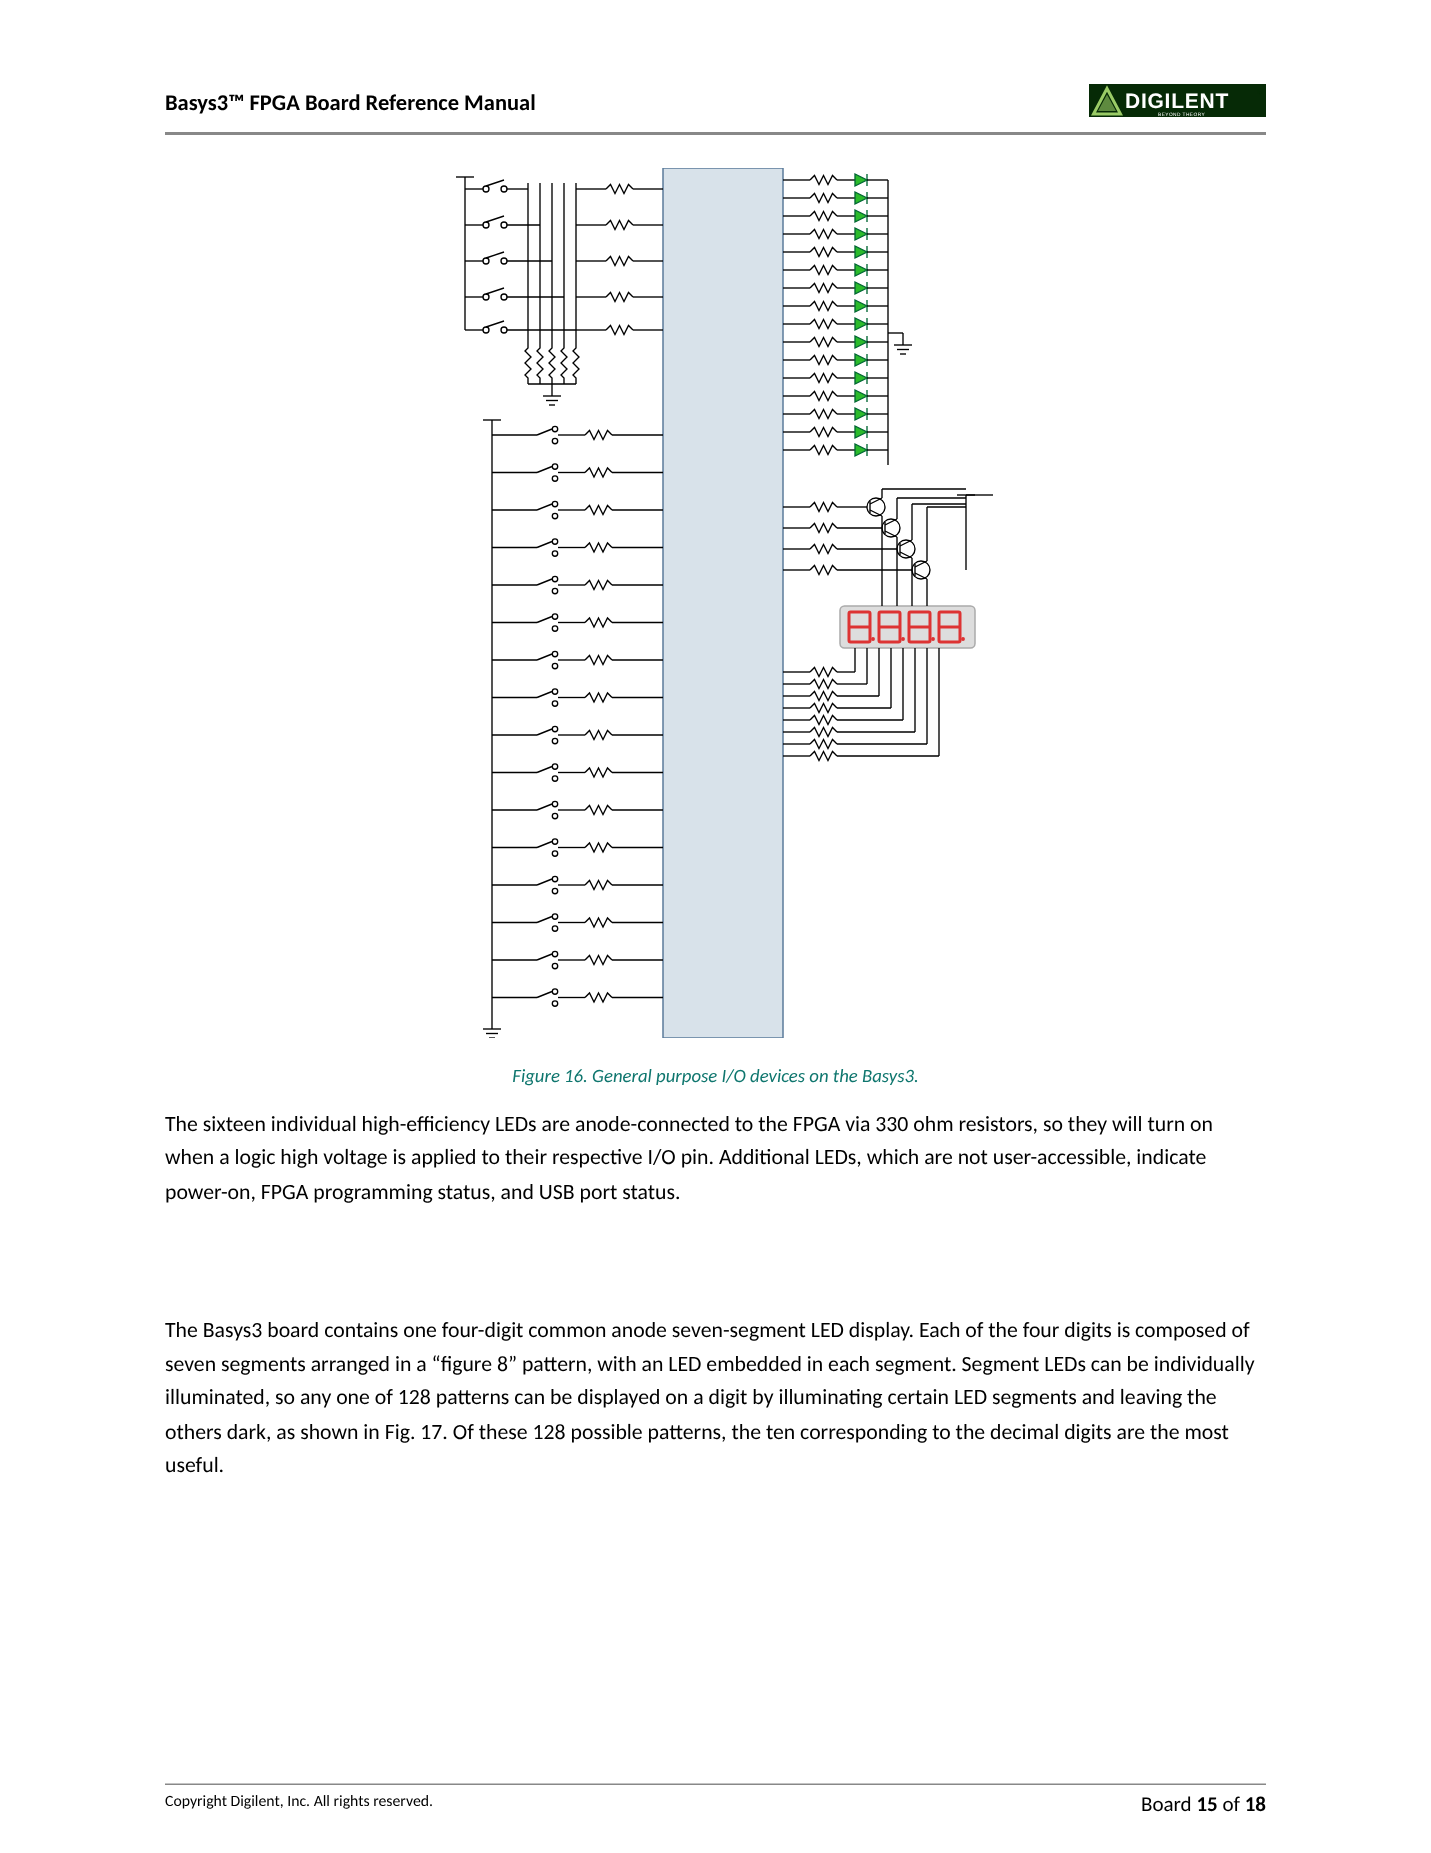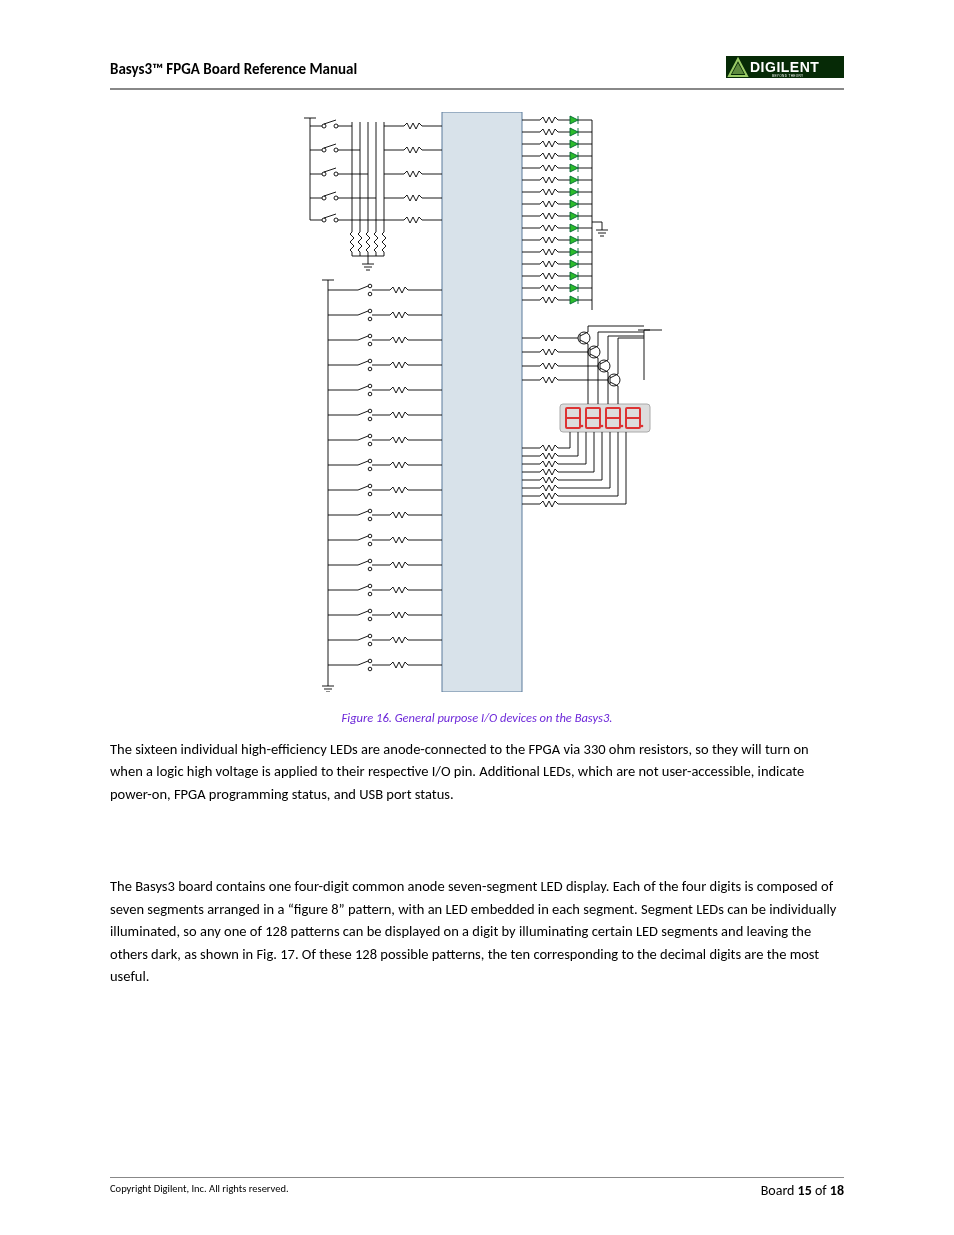--- a/index.html
+++ b/index.html
@@ -3,24 +3,24 @@
 <meta charset="utf-8">
 <style>
   html,body{margin:0;padding:0;background:#fff;color:#000;font-family:Calibri,Arial,sans-serif}
   .page{width:954px;height:1235px;margin:0 auto;position:relative;box-sizing:border-box;padding:56px 110px 2px 110px}
   .hdr{display:flex;justify-content:space-between;align-items:center;border-bottom:2px solid #888;padding-bottom:6px}
   .hdr-title{font-weight:700;font-size:15px}
   .logo{display:flex;align-items:flex-start}
   .logo svg{display:block}
   .figwrap{width:100%;display:flex;justify-content:center;margin-top:22px}
   .fig{border:0}
-  .caption{text-align:center;font-style:italic;font-size:12.5px;margin-top:18px;color:#6d28d9}
+  .caption{text-align:center;font-style:italic;font-size:12.5px;margin-top:18px;color:#0f766e}
   .body{font-size:14.5px;line-height:1.55;margin-top:13px}
   .body p{margin:0 0 22px 0}
-  .ftr{position:absolute;left:110px;right:110px;bottom:36px;border-top:1px solid #888;padding-top:4px;display:flex;justify-content:space-between;align-items:flex-start;font-size:10.5px}
+  .ftr{position:absolute;left:110px;right:110px;bottom:24px;border-top:1px solid #888;padding-top:4px;display:flex;justify-content:space-between;align-items:flex-start;font-size:10.5px}
   .ftr .left{line-height:1.25}
   .ftr .right{font-size:14px}
 </style>
 </head>
 <body>
 
 <div class="page">
   <div class="hdr">
     <div class="hdr-title">Basys3™ FPGA Board Reference Manual</div>
     <div class="logo">

